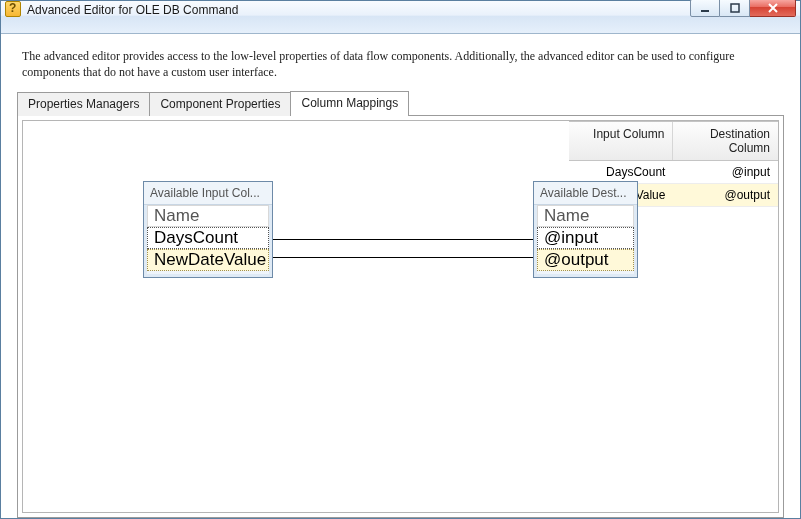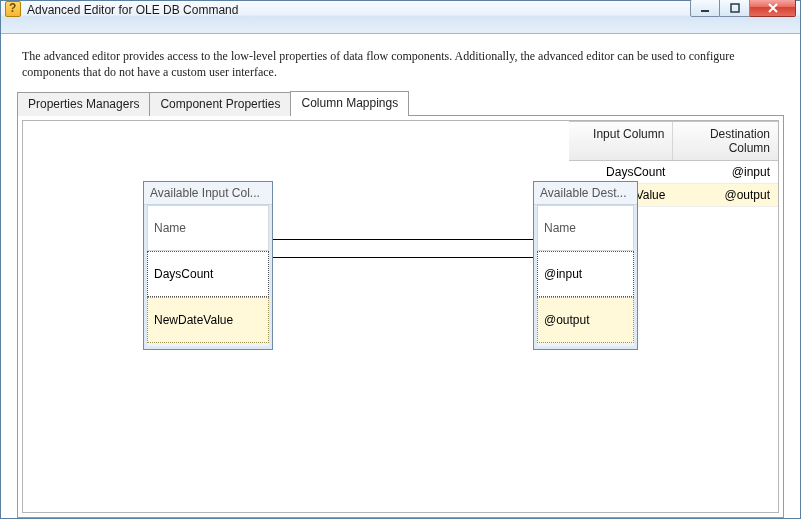--- a/index.html
+++ b/index.html
@@ -131,22 +131,22 @@
     overflow: hidden;
     text-overflow: ellipsis;
     background: #eef4fa;
     border-bottom: 1px solid #c8d6e4;
   }
   .listbox-rows { padding: 0 3px 6px 3px; }
   .listbox-row {
     background: #fff;
     border: 1px solid #d8d8d8;
     border-top: none;
-    padding: 15px 6px;
-    font-size: 12px;
+    padding: 0 6px;
+    font-size: 17px;
   }
   .listbox-row:first-child { border-top: 1px solid #d8d8d8; font-weight: normal; color:#555; }
   .listbox-row.sel1 { border: 1px dotted #555; }
   .listbox-row.sel2 { background: #fff9d9; border: 1px dotted #a09050; }
 
   .connector {
     position: absolute;
     height: 1px;
     background: #000;
   }

